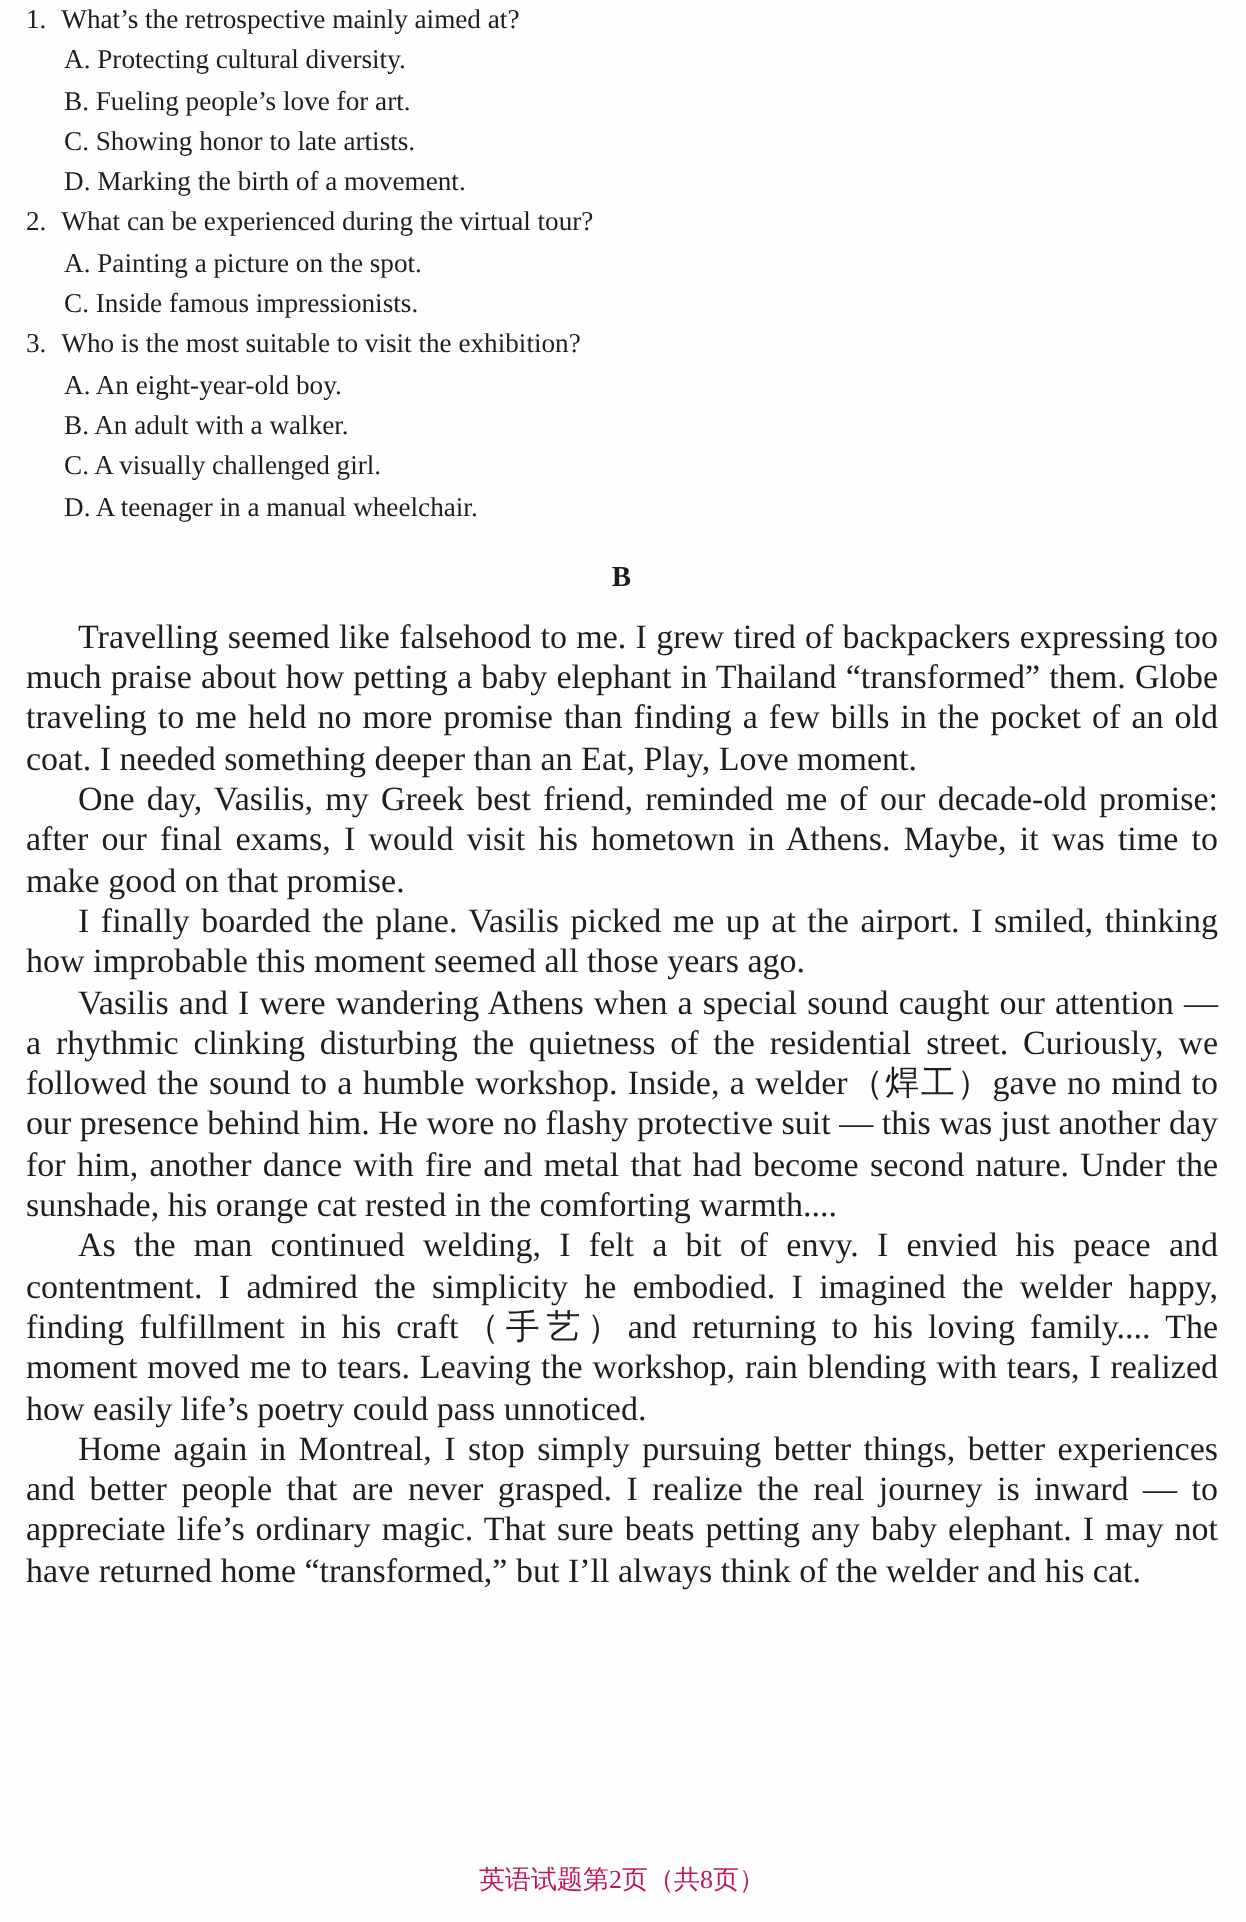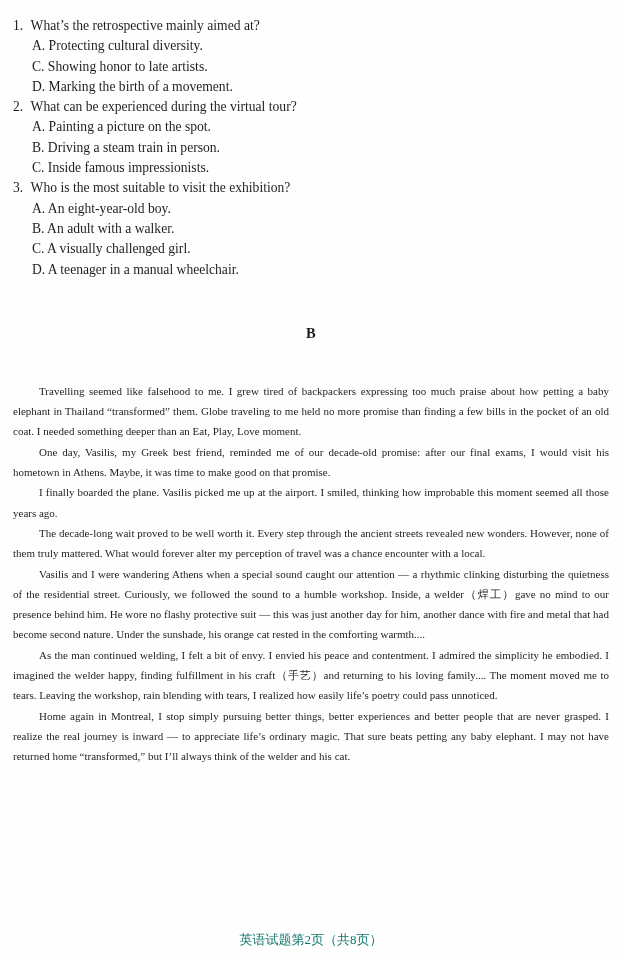--- a/index.html
+++ b/index.html
@@ -12,25 +12,24 @@
     height: 961px;
     overflow: hidden;
     font-family: "Liberation Serif", serif;
     color: #1e1e1e;
     -webkit-font-smoothing: antialiased;
   }
   .page {
     box-sizing: border-box;
     width: 623px;
     height: 961px;
-    padding: 16px 14px 0 13px;
+    padding: 0 14px 0 13px;
     background: #fefefe;
     display: flex;
     flex-direction: column;
-    gap: 28px;
   }
   .questions {
     font-size: 13.6px;
     line-height: 20.3px;
   }
   .question { margin: 0; }
   .q-line { white-space: nowrap; }
   .q-number { display: inline; }
   .q-text { display: inline; margin-left: 4px; }
   .option {
@@ -38,63 +37,63 @@
   }
   .section-label {
     text-align: center;
     font-weight: bold;
     font-size: 14.5px;
     margin-top: 17px;
     margin-bottom: 11px;
     letter-spacing: 0.5px;
   }
   .passage {
-    font-size: 11px;
+    font-size: 17px;
     line-height: 20.3px;
     text-align: justify;
   }
   .para {
     text-indent: 26px;
     margin: 0;
   }
   .underlined-word {
     text-underline-offset: 3px;
   }
   .footer {
     margin-top: auto;
     padding-bottom: 12px;
     text-align: center;
     font-size: 13px;
-    color: #0f766e;
+    color: #be185d;
   }
 </style>
 </head>
 <body>
 
 <div class="page">
 
   <div class="questions">
 
     <div class="question">
       <div class="q-line">
         <span class="q-number">1.</span>
         <span class="q-text">What’s the retrospective mainly aimed at?</span>
       </div>
       <div class="option">A. Protecting cultural diversity.</div>
+      <div class="option">B. Fueling people’s love for art.</div>
       <div class="option">C. Showing honor to late artists.</div>
       <div class="option">D. Marking the birth of a movement.</div>
     </div>
 
     <div class="question">
       <div class="q-line">
         <span class="q-number">2.</span>
         <span class="q-text">What can be experienced during the virtual tour?</span>
       </div>
       <div class="option">A. Painting a picture on the spot.</div>
-      <div class="option">B. Driving a steam train in person.</div>
       <div class="option">C. Inside famous impressionists.</div>
     </div>
 
     <div class="question">
       <div class="q-line">
         <span class="q-number">3.</span>
         <span class="q-text">Who is the most suitable to visit the exhibition?</span>
       </div>
       <div class="option">A. An eight-year-old boy.</div>
       <div class="option">B. An adult with a walker.</div>
@@ -103,21 +102,20 @@
     </div>
 
   </div>
 
   <div class="section-label">B</div>
 
   <div class="passage">
     <p class="para">Travelling seemed like falsehood to me. I grew tired of backpackers expressing too much praise about how petting a baby elephant in Thailand “transformed” them. Globe traveling to me held no more promise than finding a few bills in the pocket of an old coat. I needed something deeper than an Eat, Play, Love moment.</p>
     <p class="para">One day, Vasilis, my Greek best friend, reminded me of our decade-old promise: after our final exams, I would visit his hometown in Athens. Maybe, it was time to make good on that promise.</p>
     <p class="para">I finally boarded the plane. Vasilis picked me up at the airport. I smiled, thinking how improbable this moment seemed all those years ago.</p>
-    <p class="para">The decade-long wait proved to be well worth it. Every step through the ancient streets revealed new wonders. However, none of them truly mattered. What would forever alter my perception of travel was a chance encounter with a local.</p>
     <p class="para">Vasilis and I were wandering Athens when a special sound caught our attention — a rhythmic clinking disturbing the quietness of the residential street. Curiously, we followed the sound to a humble workshop. Inside, a welder（焊工）gave no mind to our presence behind him. He wore no flashy protective suit — this was just another day for him, another dance with fire and metal that had become second nature. Under the sunshade, his orange cat rested in the comforting warmth....</p>
     <p class="para"><span>As the man continued welding, I felt a bit of envy. I envied his peace and contentment. I admired the simplicity he embodied. I imagined the welder happy, finding fulfillment in his craft（手艺）and returning to his loving family.... The moment moved me to tears. Leaving the workshop, rain blending with tears, I realized how easily life’s </span><span class="underlined-word">poetry</span><span> could pass unnoticed.</span></p>
     <p class="para">Home again in Montreal, I stop simply pursuing better things, better experiences and better people that are never grasped. I realize the real journey is inward — to appreciate life’s ordinary magic. That sure beats petting any baby elephant. I may not have returned home “transformed,” but I’ll always think of the welder and his cat.</p>
   </div>
 
   <div class="footer">英语试题第2页（共8页）</div>
 
 </div>
 
 </body></html>

